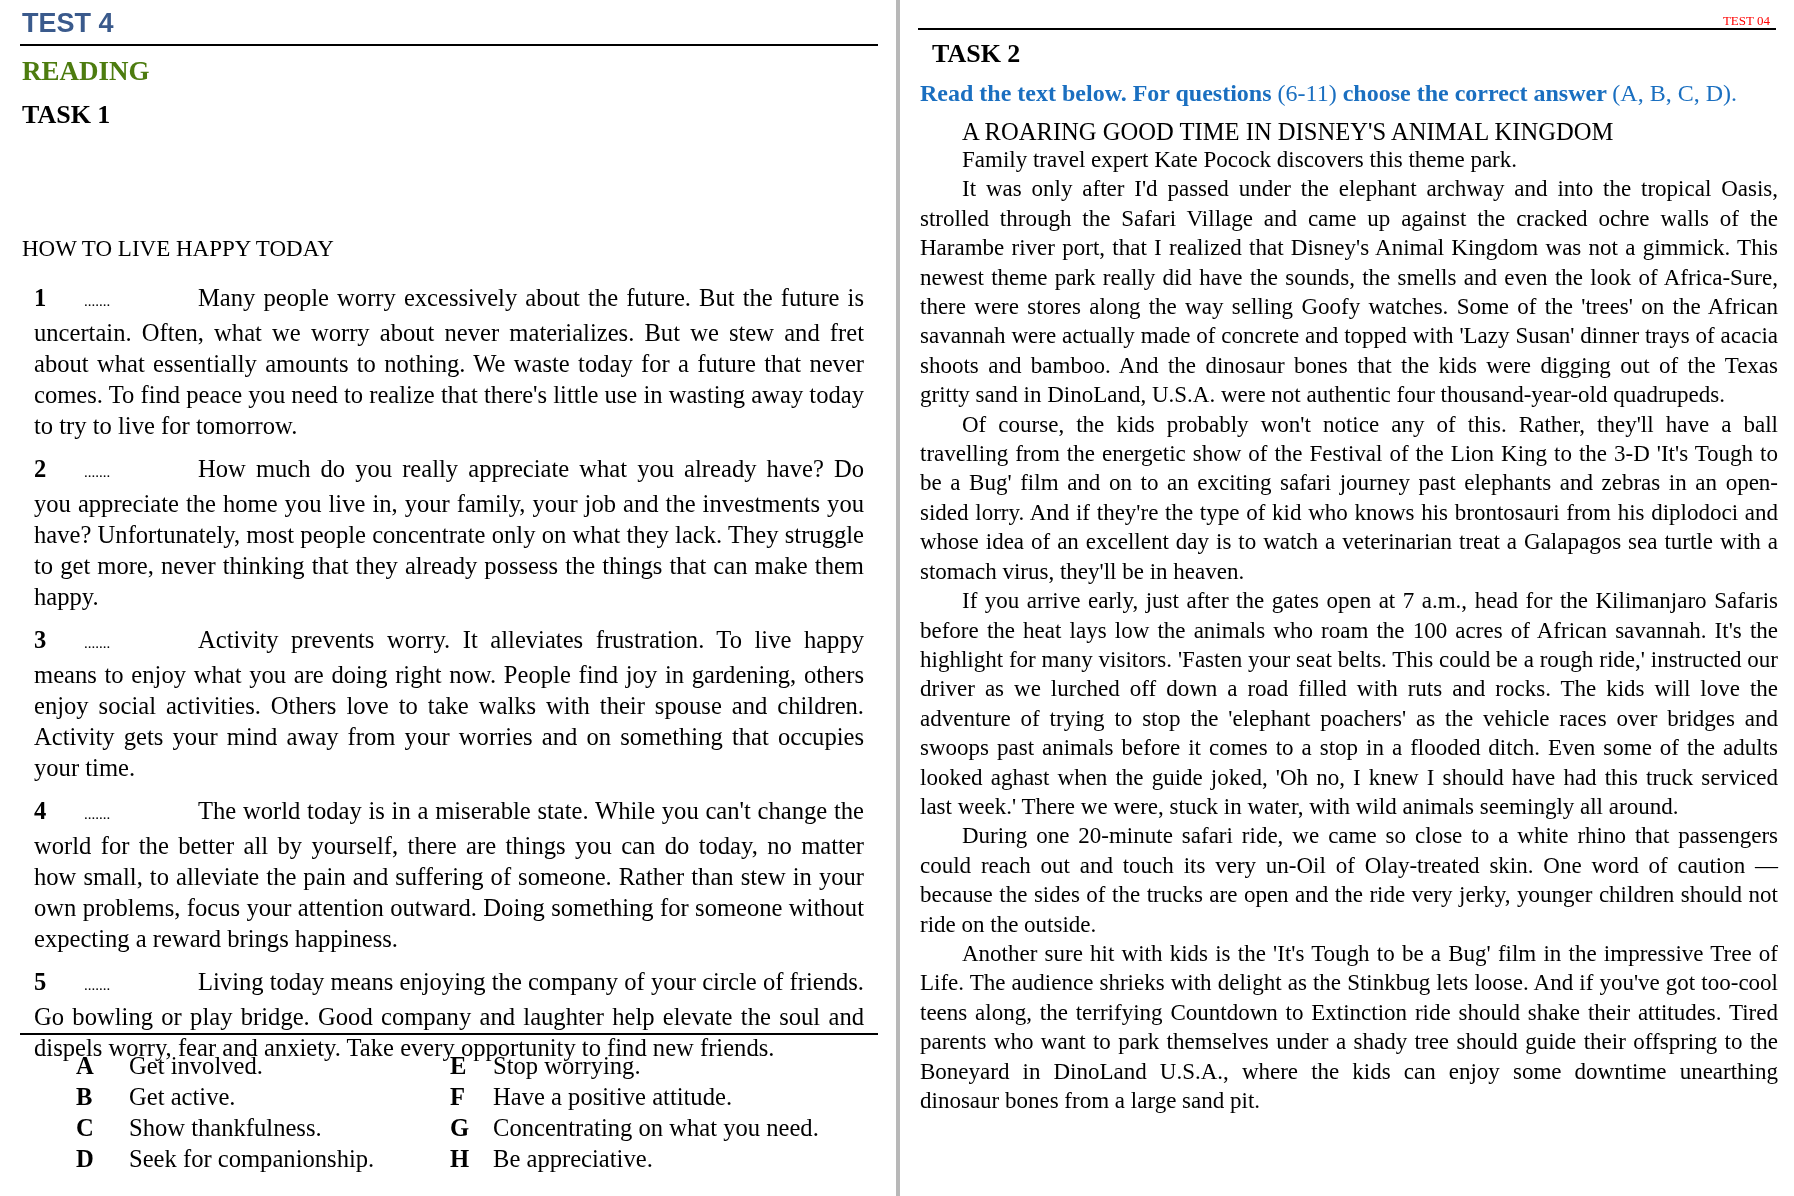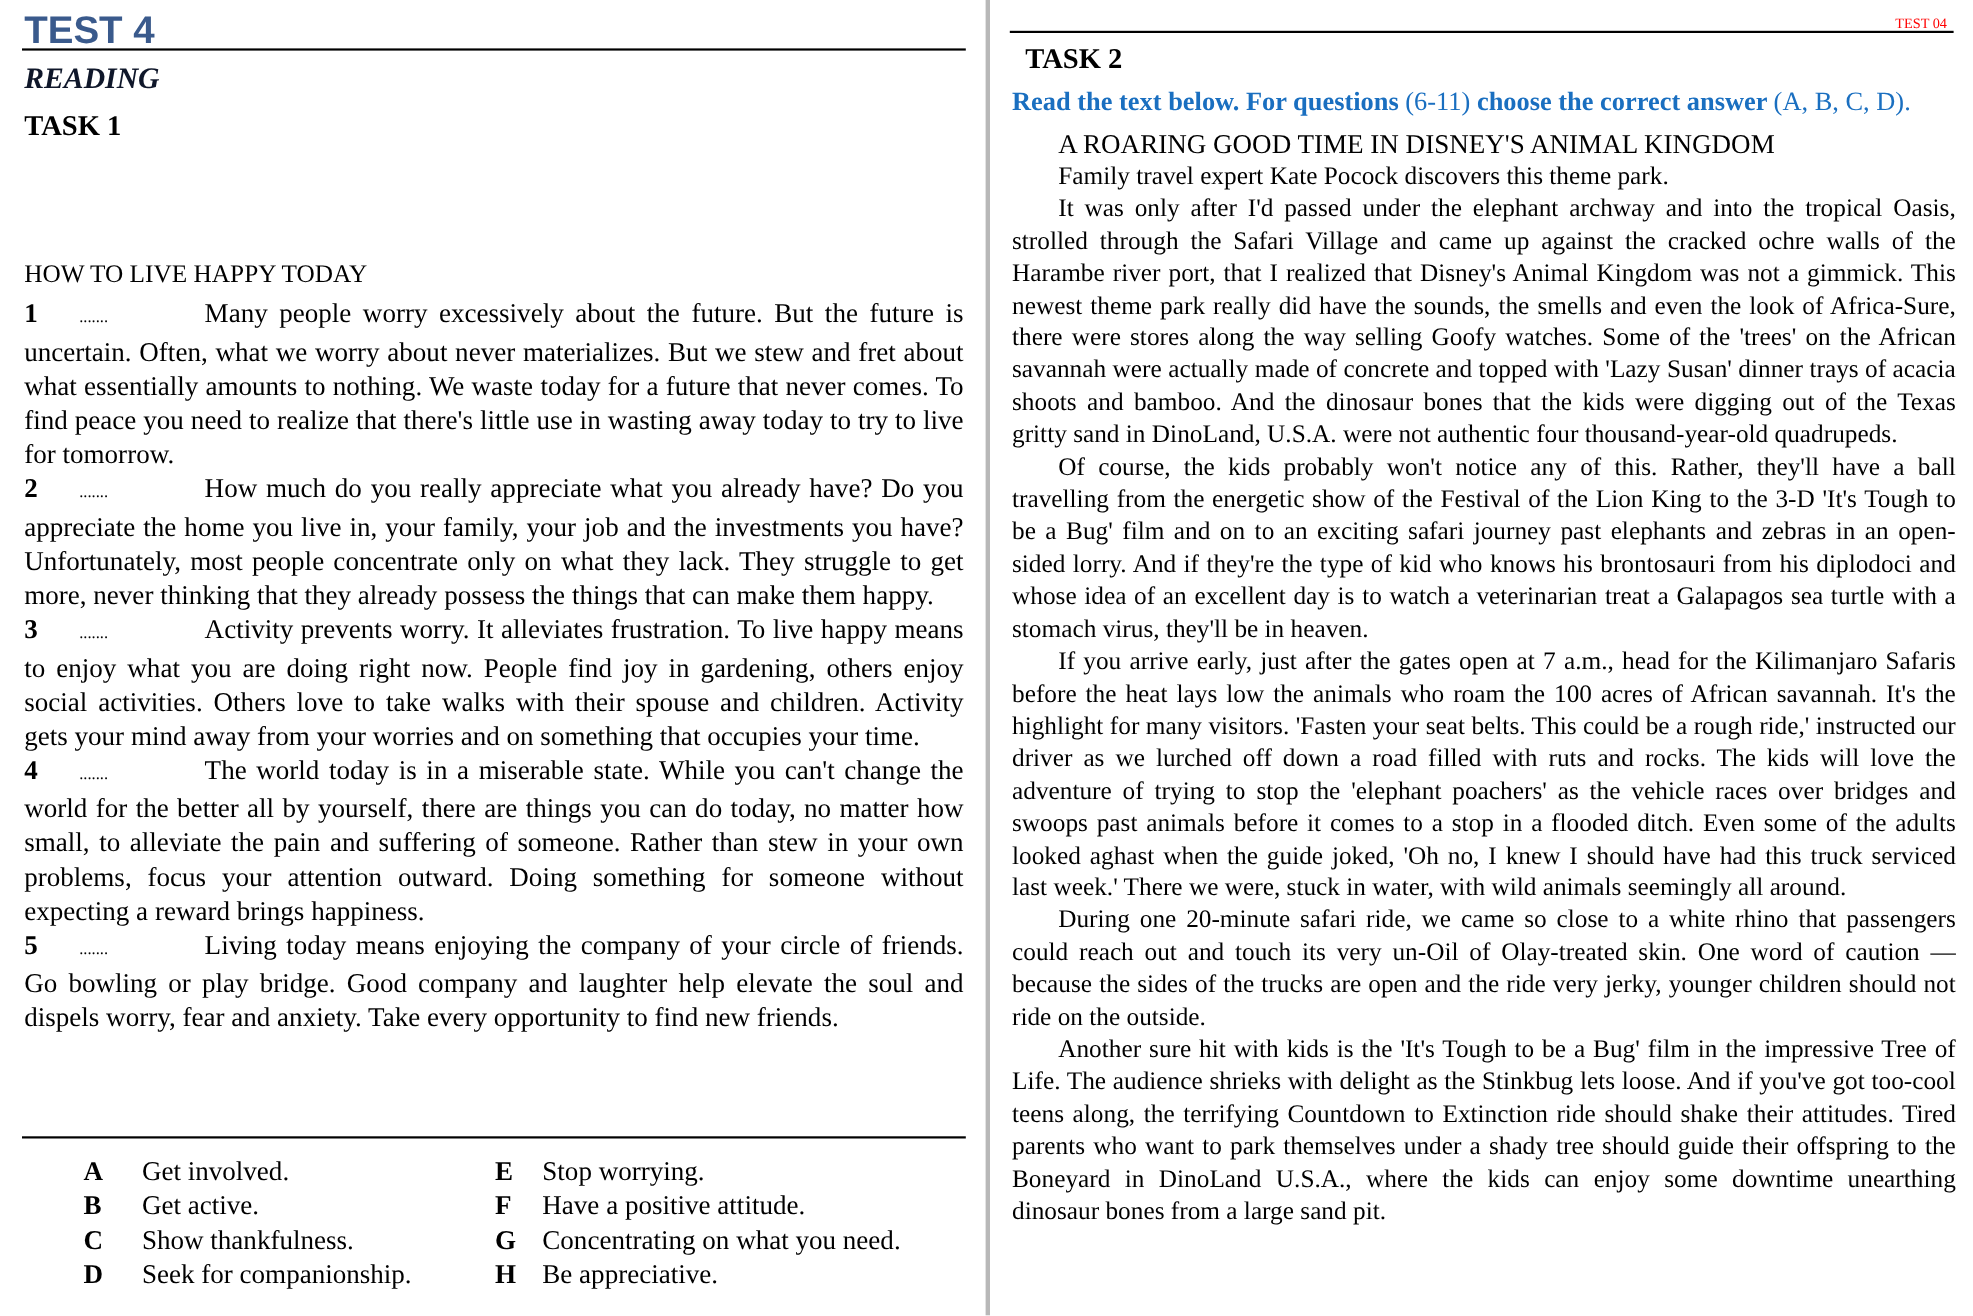--- a/index.html
+++ b/index.html
@@ -3,34 +3,34 @@
   <meta charset="utf-8">
   <style>
     html, body { margin: 0; padding: 0; background: #ffffff; }
     body { width: 1794px; height: 1196px; position: relative; overflow: hidden;
            font-family: "Liberation Serif", "DejaVu Serif", serif; color: #000; }
     .page-left { position: absolute; left: 20px; top: 0; width: 858px; height: 1196px; }
     .page-right { position: absolute; left: 918px; top: 0; width: 858px; height: 884px; }
     .divider { position: absolute; left: 896px; top: 0; width: 4px; height: 1196px; background: #b8b8b8; }
 
     .test-title { position: absolute; left: 2px; top: 8px; font-family: "Liberation Sans", "DejaVu Sans", sans-serif;
-                  font-weight: bold; font-size: 35px; color: #3a5a8c; letter-spacing: 0px; }
+                  font-weight: bold; font-size: 27px; color: #3a5a8c; letter-spacing: 0px; }
     .rule-top-left { position: absolute; left: 0; top: 44px; width: 858px; height: 2px; background: #000; }
-    .reading { position: absolute; left: 2px; top: 56px; font-weight: bold; font-size: 27px; color: #0f172a; font-style: italic; }
+    .reading { position: absolute; left: 2px; top: 56px; font-weight: bold; font-size: 27px; color: #4d7c0f; }
     .task-title { font-weight: bold; font-size: 26px; color: #000; }
     .instr { font-weight: bold; font-size: 24px; color: #1a6fc0; line-height: 31px; }
     .instr .plain { font-weight: normal; }
 
     .left-task { position: absolute; left: 2px; top: 100px; }
     .left-instr { position: absolute; left: 2px; top: 133px; width: 860px; }
 
     .article-title { position: absolute; left: 2px; top: 236px; font-size: 23px; }
     .left-body { position: absolute; left: 2px; top: 270px; width: 854px; font-size: 24.6px; line-height: 31px;
                  text-align: justify; }
-    .left-body p { margin: 0; }
+    .left-body p { margin: 12px; }
     .item-num { font-weight: bold; display: inline-block; width: 50px; }
     .item-dots { display: inline-block; width: 114px; font-size: 15px; vertical-align: baseline; }
 
     .rule-mid-left { position: absolute; left: 0; top: 1033px; width: 858px; height: 2px; background: #000; }
 
     .choices { position: absolute; left: 56px; top: 1050px; width: 800px; font-size: 24.6px; line-height: 31px; }
     .choice { position: absolute; }
     .choice-letter { font-weight: bold; display: inline-block; width: 53px; }
 
     .test-label { position: absolute; right: 6px; top: 13px; font-size: 13px; color: #ff0000; }

